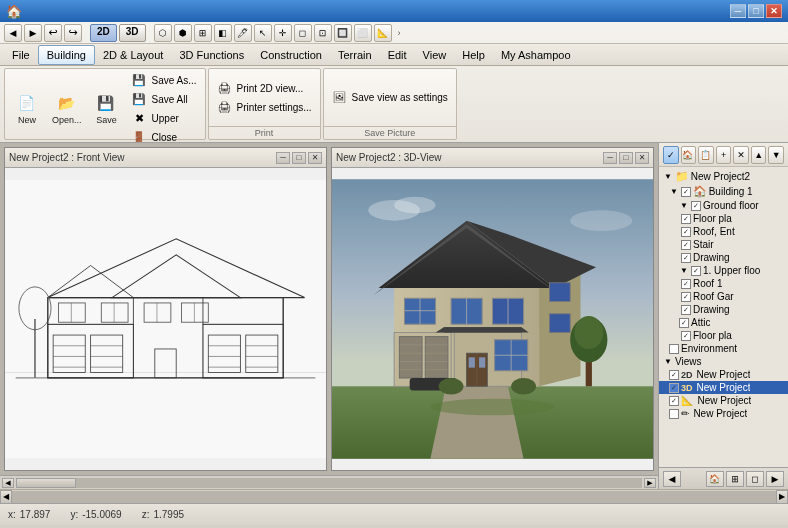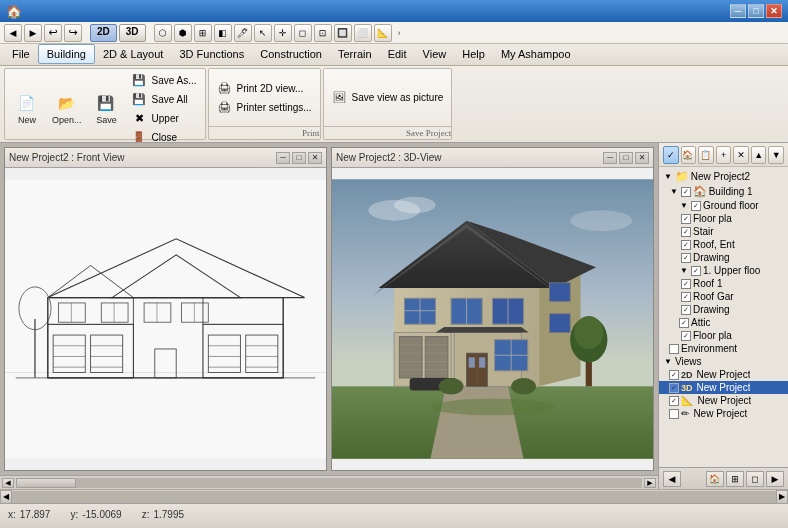--- a/index.html
+++ b/index.html
@@ -52,21 +52,21 @@
       background: linear-gradient(to bottom, #ffffff, #d8d4cc);
       border: 1px solid #a0988c;
       font-size: 10px; font-weight: bold; cursor: pointer;
       border-radius: 2px;
     }
     .view-btn.active { background: linear-gradient(to bottom, #c8d8f0, #a0b8e0); border-color: #6080b0; }
 
     
     #menubar {
       height: 22px;
-      display: flex; align-items: flex-start;
+      display: flex; align-items: center;
       padding: 0 4px;
       background: linear-gradient(to bottom, #f0ece4, #e0dcd4);
       border-bottom: 1px solid #b0a898;
     }
     .menu-item {
       padding: 2px 8px; height: 20px;
       display: flex; align-items: center;
       cursor: pointer; font-size: 11px;
       border-radius: 2px;
     }
@@ -85,24 +85,23 @@
       border: 1px solid #c0b8ac;
       background: linear-gradient(to bottom, #faf8f4, #ece8e0);
       border-radius: 2px;
       min-width: 60px;
     }
     .ribbon-group-content {
       flex: 1; display: flex; align-items: center;
       padding: 2px 4px; gap: 3px;
     }
     .ribbon-group-label {
-      text-align: right; font-size: 9px; color: #666;
+      text-align: center; font-size: 9px; color: #666;
       border-top: 1px solid #c0b8ac;
       padding: 1px 0;
-      font-family: Liberation Serif, serif;
     }
     .ribbon-btn {
       display: flex; flex-direction: column; align-items: center;
       padding: 2px 4px; cursor: pointer;
       border-radius: 2px; min-width: 36px;
       font-size: 9px; color: #222;
       gap: 2px;
     }
     .ribbon-btn-icon {
       width: 22px; height: 22px;
@@ -419,24 +418,24 @@
           </div>
         </div>
       </div>
       <div class="ribbon-group-label">Print</div>
     </div>
 
     <div class="ribbon-group">
       <div class="ribbon-group-content">
         <div class="ribbon-small-btn">
           <div class="ribbon-small-icon">🖼</div>
-          <span>Save view as picture</span>
-        </div>
-      </div>
-      <div class="ribbon-group-label">Save Project</div>
+          <span>Save view as settings</span>
+        </div>
+      </div>
+      <div class="ribbon-group-label">Save Picture</div>
     </div>
   </div>
 </div>
 
 <div id="main" style="height: calc(528px - 22px - 22px - 22px - 80px - 22px - 14px);">
 
   <div id="workspace">
     <div id="views-area">
 
       <div class="view-panel">
@@ -653,25 +652,25 @@
         <span class="tree-expand">▼</span>
         <div class="tree-checkbox checked"></div>
         <span class="tree-label">Ground floor</span>
       </div>
       <div class="tree-item tree-indent-3">
         <div class="tree-checkbox checked"></div>
         <span class="tree-label">Floor pla</span>
       </div>
       <div class="tree-item tree-indent-3">
         <div class="tree-checkbox checked"></div>
+        <span class="tree-label">Roof, Ent</span>
+      </div>
+      <div class="tree-item tree-indent-3">
+        <div class="tree-checkbox checked"></div>
         <span class="tree-label">Stair</span>
-      </div>
-      <div class="tree-item tree-indent-3">
-        <div class="tree-checkbox checked"></div>
-        <span class="tree-label">Roof, Ent</span>
       </div>
       <div class="tree-item tree-indent-3">
         <div class="tree-checkbox checked"></div>
         <span class="tree-label">Drawing</span>
       </div>
 
       <div class="tree-item tree-indent-2">
         <span class="tree-expand">▼</span>
         <div class="tree-checkbox checked"></div>
         <span class="tree-label">1. Upper floo</span>

